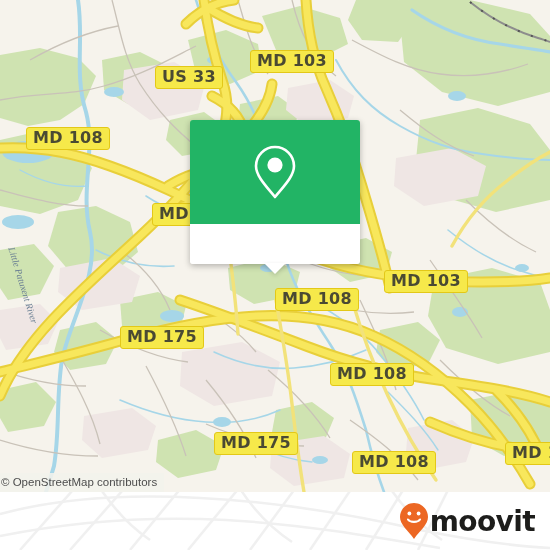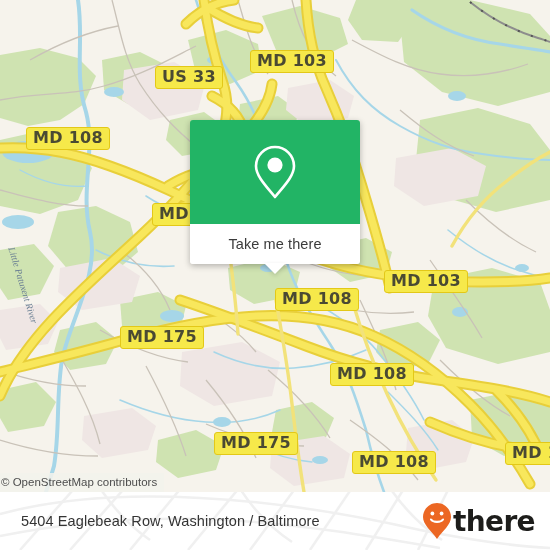--- a/index.html
+++ b/index.html
@@ -326,21 +326,20 @@
     <div class="shield" style="left:505px; top:442px;">MD 100</div>
 
     <div class="popup">
       <div class="popup-top">
         <svg width="46" height="58" viewBox="0 0 46 58">
           <path d="M23 4 C12.5 4 4 12.5 4 23 C4 33 14 43 23 54 C32 43 42 33 42 23 C42 12.5 33.5 4 23 4 Z" fill="none" stroke="#ffffff" stroke-width="2.6" stroke-linejoin="round"></path>
           <circle cx="23" cy="22" r="7.6" fill="#ffffff"></circle>
         </svg>
       </div>
       <div class="popup-bottom">
-        <span class="popup-label">Take me there</span>
         <span class="popup-tail"></span>
       </div>
     </div>
 
     <div class="attribution">© OpenStreetMap contributors</div>
   </div>
 
   <div class="footer">
     <svg class="footer-bg" width="550" height="58" viewBox="0 0 550 58">
       <g stroke="#f0f0f0" stroke-width="2.5" fill="none">
@@ -353,26 +352,25 @@
         <path d="M366 58 L408 -10"></path>
         <path d="M418 58 L452 -10"></path>
         <path d="M0 22 C60 6 130 2 200 6 C280 10 350 22 420 38 C470 48 510 54 550 56"></path>
         <path d="M0 44 C70 30 150 24 226 28 C300 32 370 44 440 56"></path>
         <path d="M96 -10 C110 12 126 32 150 48"></path>
         <path d="M236 -10 C250 14 268 34 292 50"></path>
         <path d="M386 -10 C400 12 418 32 442 48"></path>
       </g>
     </svg>
 
-    <div class="footer-addr">5404 Eaglebeak Row, Washington / Baltimore</div>
 
     <div class="logo">
       <svg width="30" height="38" viewBox="0 0 30 38">
         <path d="M15 1 C7.3 1 1 7.3 1 15 C1 23 9 28 15 37 C21 28 29 23 29 15 C29 7.3 22.7 1 15 1 Z" fill="#ec6723"></path>
         <circle cx="10.4" cy="11.5" r="1.9" fill="#ffffff"></circle>
         <circle cx="19.6" cy="11.5" r="1.9" fill="#ffffff"></circle>
         <path d="M9 17.5 C11 20.6 19 20.6 21 17.5" stroke="#ffffff" stroke-width="2.1" fill="none" stroke-linecap="round"></path>
       </svg>
-      <span class="logo-word">there</span>
+      <span class="logo-word">moovit</span>
     </div>
   </div>
 
 </div>
 
 </body></html>

